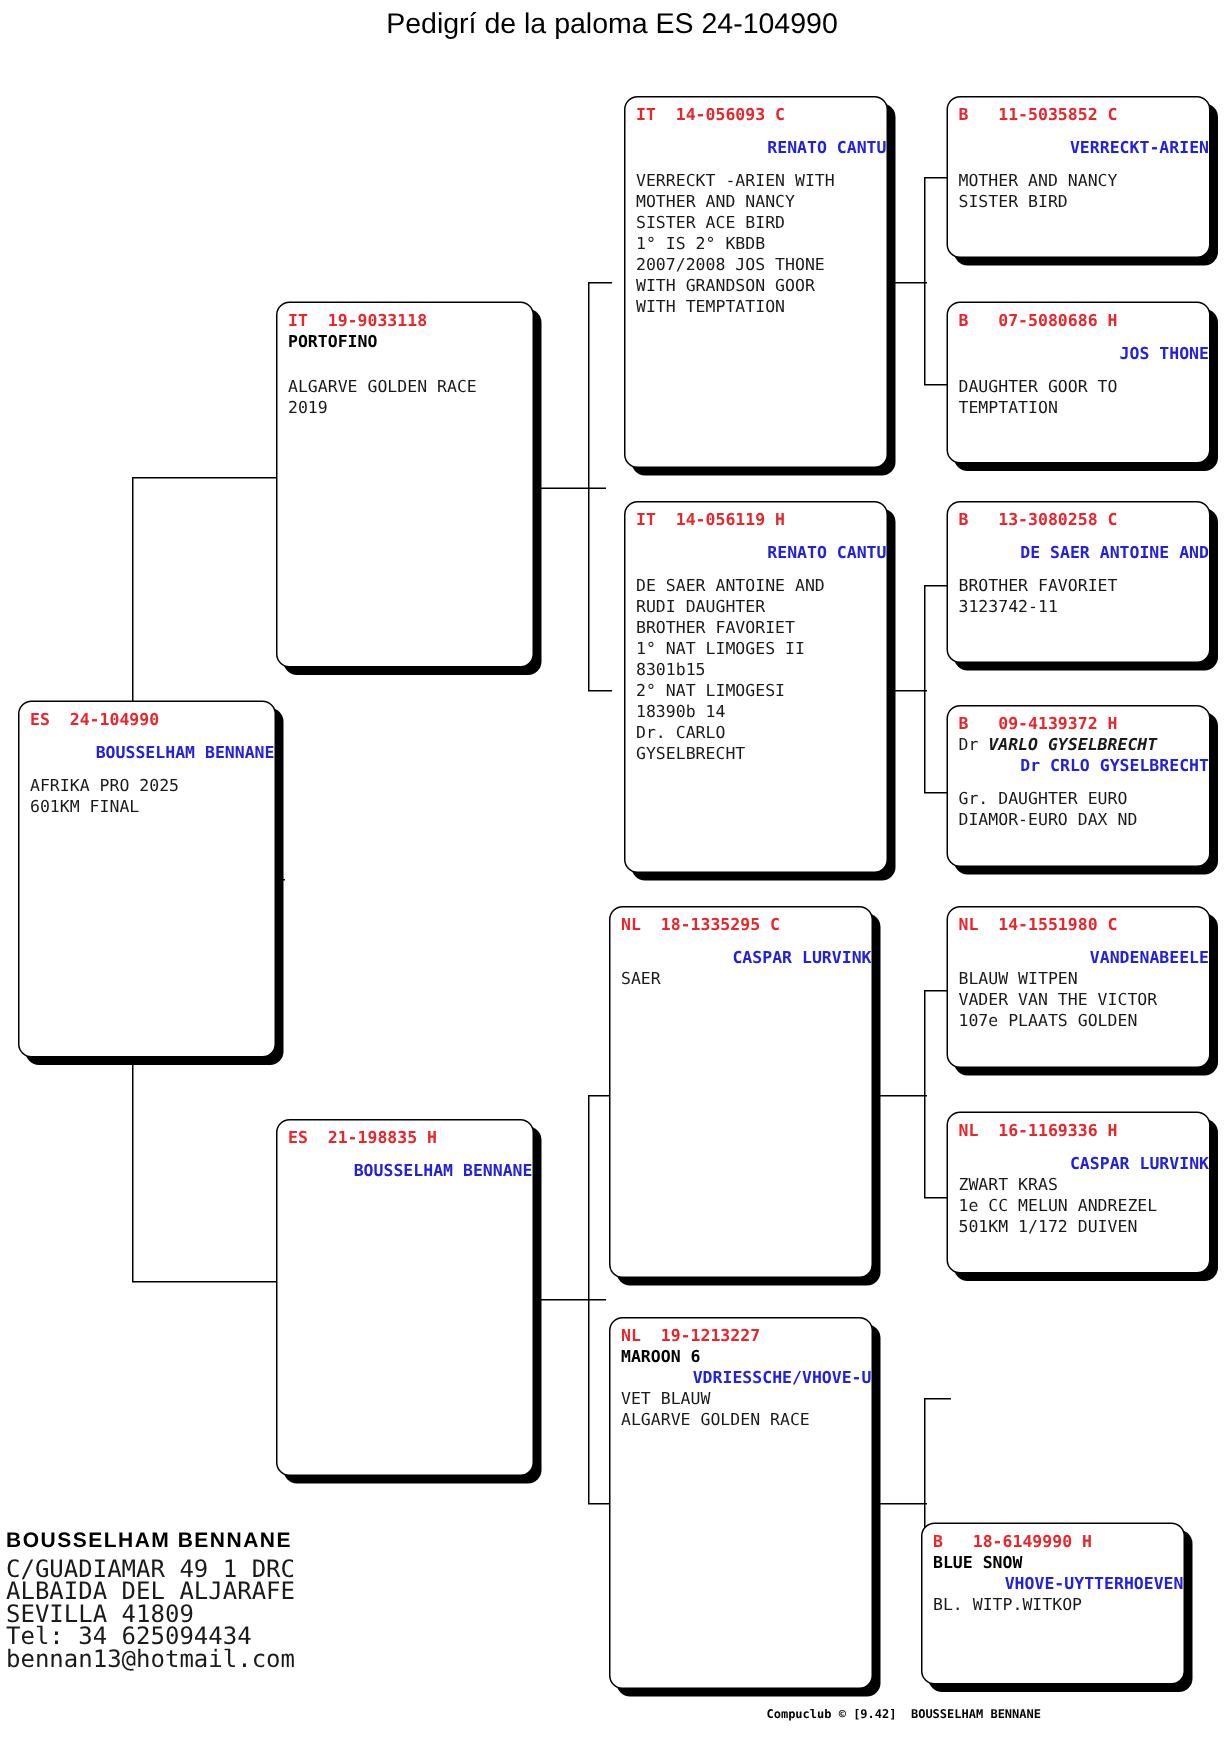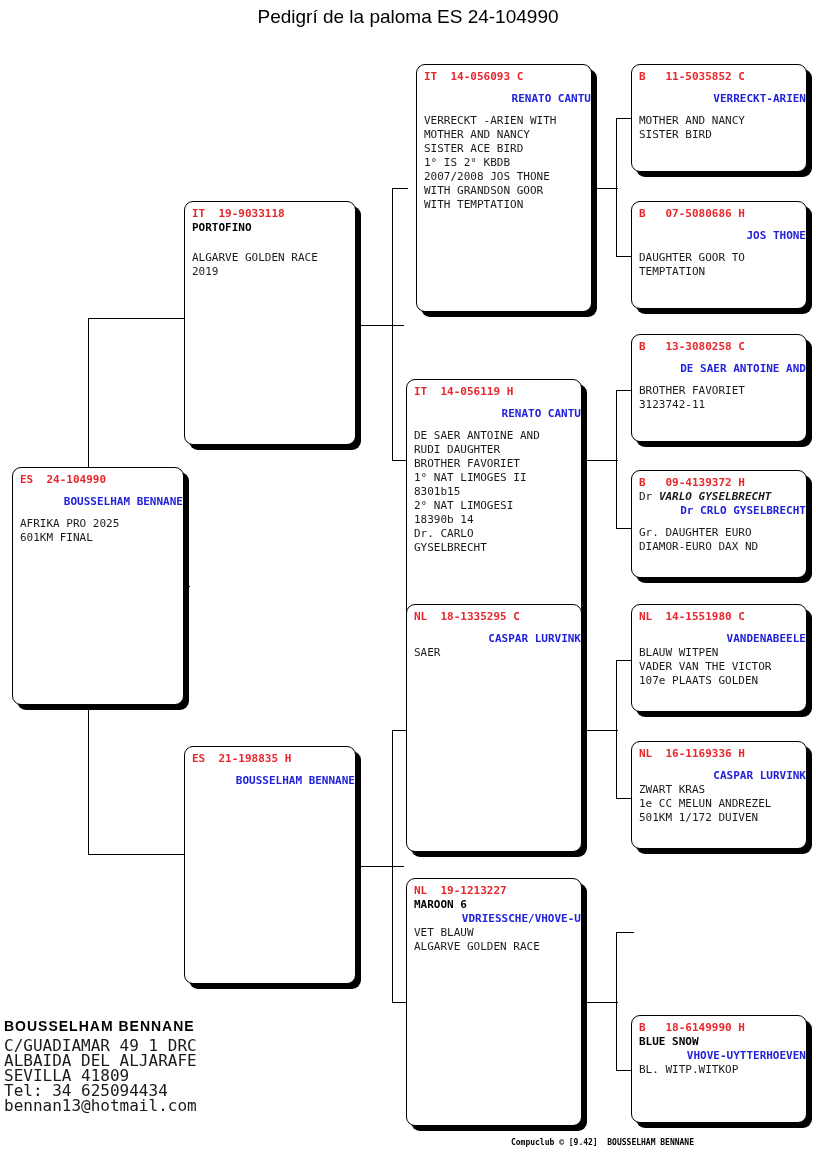--- a/index.html
+++ b/index.html
@@ -167,21 +167,21 @@
         <div class="line">VERRECKT -ARIEN WITH</div>
         <div class="line">MOTHER AND NANCY</div>
         <div class="line">SISTER ACE BIRD</div>
         <div class="line">1° IS 2° KBDB</div>
         <div class="line">2007/2008 JOS THONE</div>
         <div class="line">WITH GRANDSON GOOR</div>
         <div class="line">WITH TEMPTATION</div>
       </div>
   </div>
 
-  <div class="card" style="left:406px; top:334px; width:176px; height:248px;margin-top:45px;">
+  <div class="card" style="left:416px; top:334px; width:176px; height:248px;">
     <div class="reg">IT  14-056119 H</div>
     <div>
         <div class="line gap">&nbsp;</div>
         <div class="line blue">RENATO CANTU</div>
         <div class="line gap">&nbsp;</div>
         <div class="line">DE SAER ANTOINE AND</div>
         <div class="line">RUDI DAUGHTER</div>
         <div class="line">BROTHER FAVORIET</div>
         <div class="line">1° NAT LIMOGES II</div>
         <div class="line">8301b15</div>
@@ -271,21 +271,21 @@
     <div>
         <div class="line gap">&nbsp;</div>
         <div class="line blue">CASPAR LURVINK</div>
         <div class="line">ZWART KRAS</div>
         <div class="line">1e CC MELUN ANDREZEL</div>
         <div class="line">501KM 1/172 DUIVEN</div>
       </div>
   </div>
 
 
-  <div class="card" style="left:631px; top:1015px; width:176px; height:108px;">
+  <div class="card" style="left:614px; top:1015px; width:176px; height:108px;">
     <div class="reg">B   18-6149990 H</div>
     <div>
         <div class="line ital">BLUE SNOW</div>
         <div class="line blue">VHOVE-UYTTERHOEVEN</div>
         <div class="line">BL. WITP.WITKOP</div>
       </div>
   </div>
 
   <div class="owner">
     <div class="oname">BOUSSELHAM BENNANE</div>

